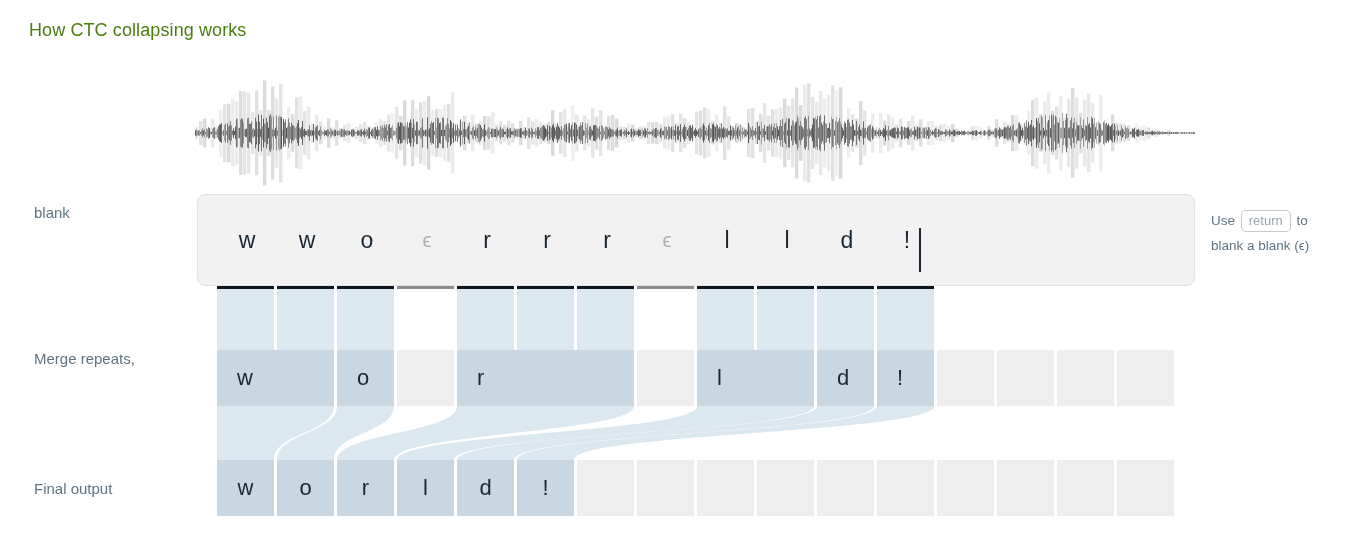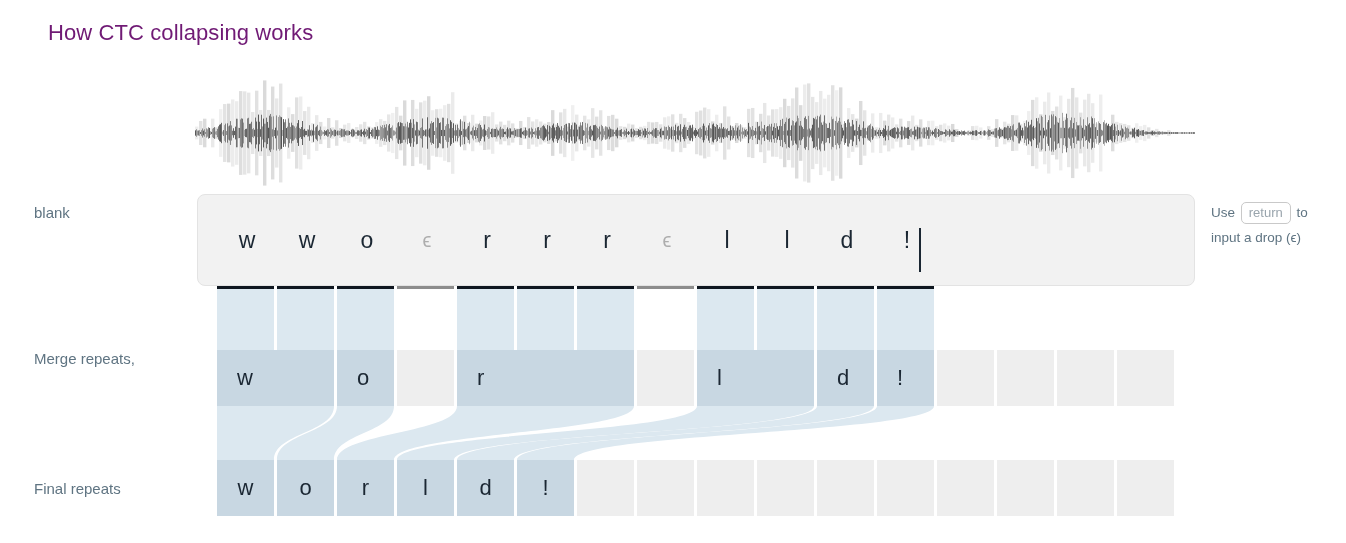--- a/index.html
+++ b/index.html
@@ -5,22 +5,22 @@
   html,body{margin:0;padding:0;}
   body{
     width:1346px;height:543px;
     background:#ffffff;
     font-family:"Liberation Sans","DejaVu Sans",sans-serif;
     overflow:hidden;
     position:relative;
     color:#3c4858;
   }
   #page-title{
-    position:absolute;left:48px;top:20px;
-    font-size:22px;color:#701a75;font-weight:400;
+    position:absolute;left:29px;top:20px;
+    font-size:18px;color:#4d7c0f;font-weight:400;
     letter-spacing:.1px;
   }
   .row-label{
     position:absolute;left:34px;
     font-size:15px;line-height:26px;
     color:#5f7482;font-weight:400;
     width:170px;
   }
   #label-input{top:104px;}
   #label-predict{top:200px;}
@@ -55,21 +55,21 @@
     background:#0f1720;
   }
   .tok.blank .tok-underline{background:#8d8d8d;}
   #caret{
     position:absolute;left:912px;top:228px;width:1.5px;height:44px;
     background:#1b2733;
   }
 
   
   #hint{
-    position:absolute;left:1211px;top:200px;width:135px;
+    position:absolute;left:1211px;top:208px;width:135px;
     font-size:13.5px;line-height:25px;color:#5f7482;
   }
   #hint .key{
     display:inline-block;padding:2px 7px;margin:0 2px;
     border:1px solid #c9c9c9;border-radius:5px;
     color:#9aa5ad;font-size:13px;background:#fff;
     line-height:16px;vertical-align:middle;
   }
 
   
@@ -100,21 +100,21 @@
 
 <div class="row-label" id="label-input">
 </div>
 <div class="row-label" id="label-predict">
   <div>blank</div>
 </div>
 <div class="row-label" id="label-merge">
   <div>Merge repeats,</div>
 </div>
 <div class="row-label" id="label-final">
-  <div>Final repeats</div>
+  <div>Final output</div>
 </div>
 
 <div id="waveform-wrap">
   <svg id="wave-svg" width="1000" height="108" viewBox="0 0 1000 108">
       <g>
         <rect x="0" y="48.60146097629247" width="3.4" height="12.797078047415049" fill="#6d6d6d" opacity="0.114"></rect>
         <rect x="4" y="43.02251563355125" width="3.4" height="23.9549687328975" fill="#6d6d6d" opacity="0.197"></rect>
         <rect x="8" y="40.68940733832155" width="3.4" height="28.621185323356894" fill="#6d6d6d" opacity="0.247"></rect>
         <rect x="12" y="50.18544589422501" width="3.4" height="9.629108211549983" fill="#6d6d6d" opacity="0.130"></rect>
         <rect x="16" y="40.65151575005769" width="3.4" height="28.696968499884616" fill="#6d6d6d" opacity="0.149"></rect>
@@ -1439,21 +1439,21 @@
       <span>!</span>
       <span class="tok-underline"></span>
     </div>
   </div>
 <div id="caret" style="left: 919px;"></div>
 
 <div id="hint">
   <span>Use</span>
   <span class="key">return</span>
   <span>to</span>
-  <div>input a drop (ϵ)</div>
+  <div>blank a blank (ϵ)</div>
 </div>
 
 <div class="cellrow" id="merge-row" style="width: 960px;">
     <div class="cell filled" style="left: 0px; width: 117px;">
       <span class="glyph">w</span>
     </div>
     <div class="cell filled" style="left: 120px; width: 57px;">
       <span class="glyph">o</span>
     </div>
     <div class="cell empty" style="left: 180px; width: 57px;">

